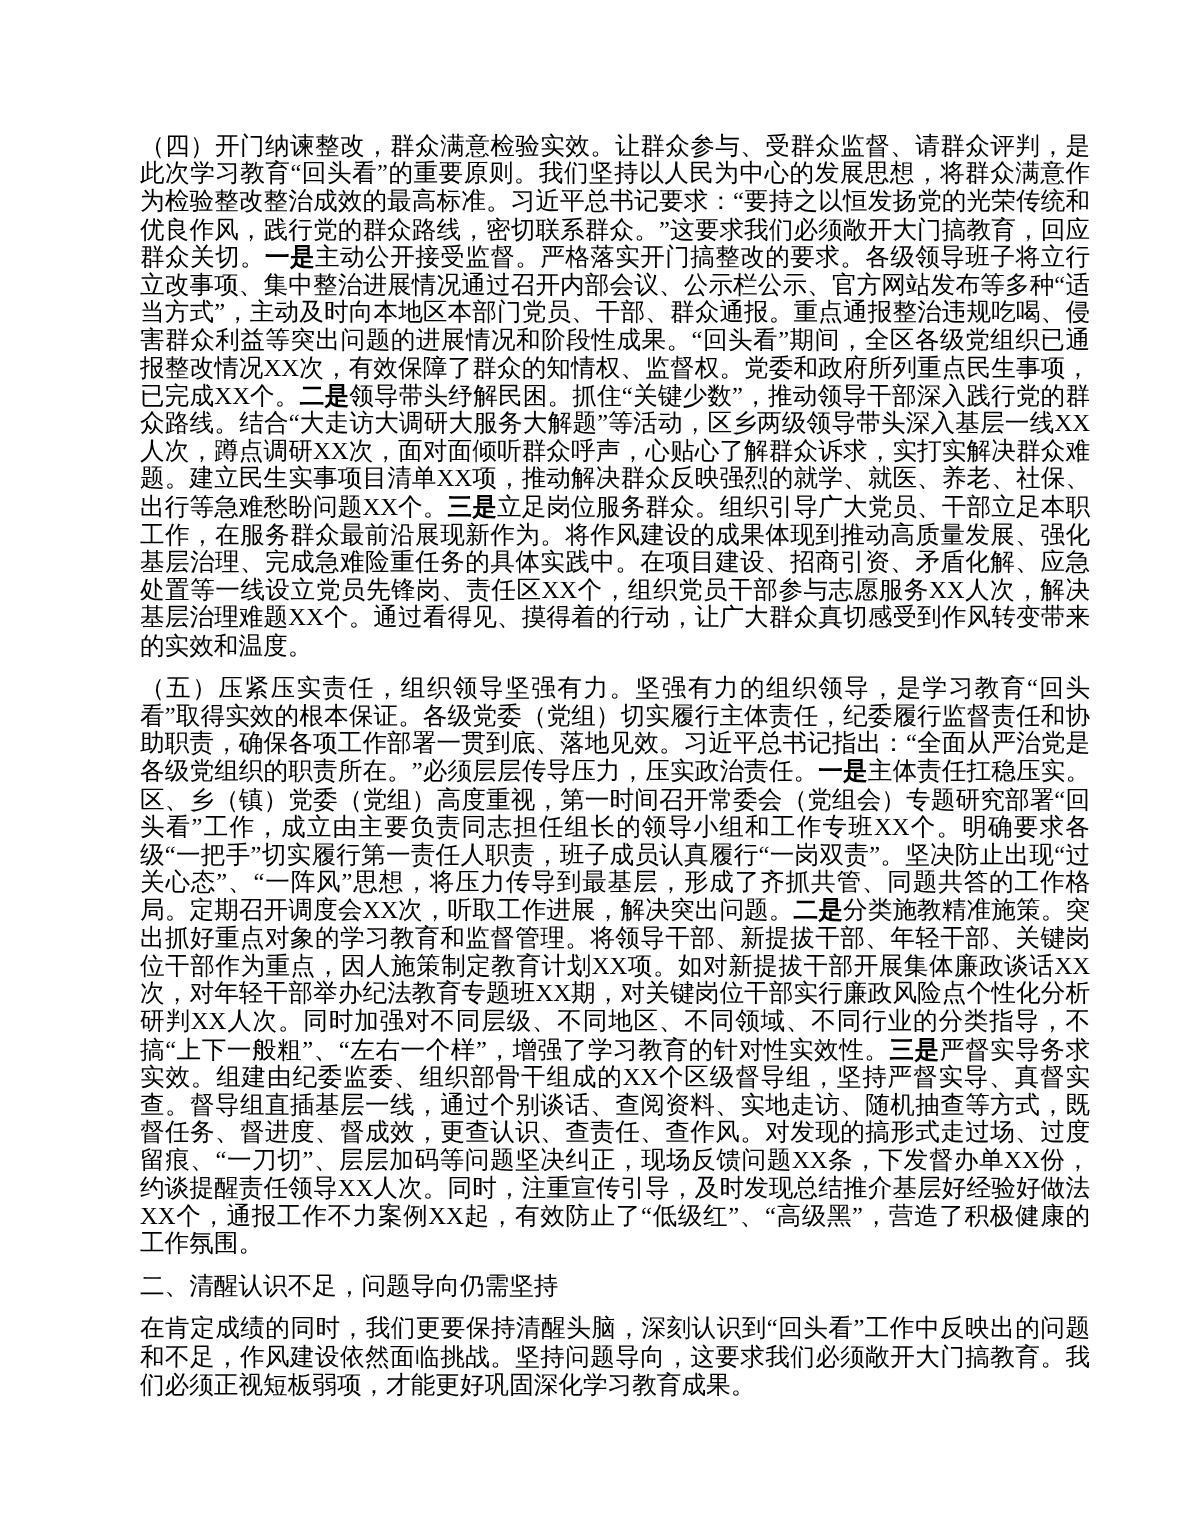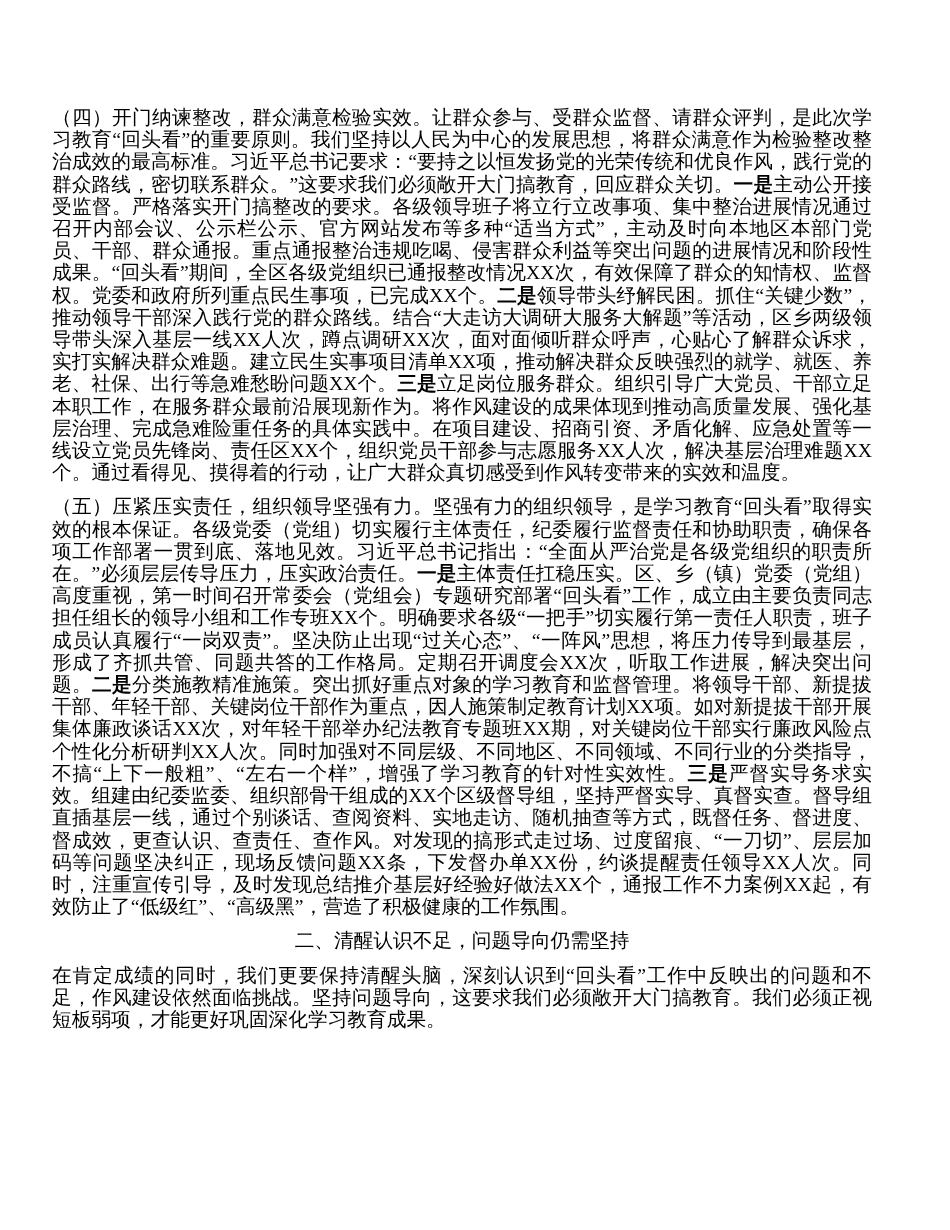--- a/index.html
+++ b/index.html
@@ -6,39 +6,39 @@
     margin: 0;
     padding: 0;
     background: #ffffff;
   }
   .page {
     position: relative;
     width: 950px;
     height: 1230px;
     box-sizing: border-box;
     background: #ffffff;
-    padding: 106px 78px 0 52px;
+    padding: 106px 78px 0 112px;
     overflow: hidden;
     font-family: "Liberation Serif", "DejaVu Serif", serif;
     font-size: 19.7px;
     line-height: 22.2px;
     color: #000000;
   }
   .para {
     margin: 0 0 12px 0;
     text-align: justify;
     text-justify: inter-ideograph;
     word-break: normal;
   }
   .heading {
     margin: 0 0 12px 0;
     font-size: 19.7px;
     line-height: 22.2px;
     font-weight: normal;
-    text-align: center;
+    text-align: left;
   }
   b.em {
     font-weight: bold;
   }
 </style>
 </head>
 <body>
 
 <div class="page">
 

